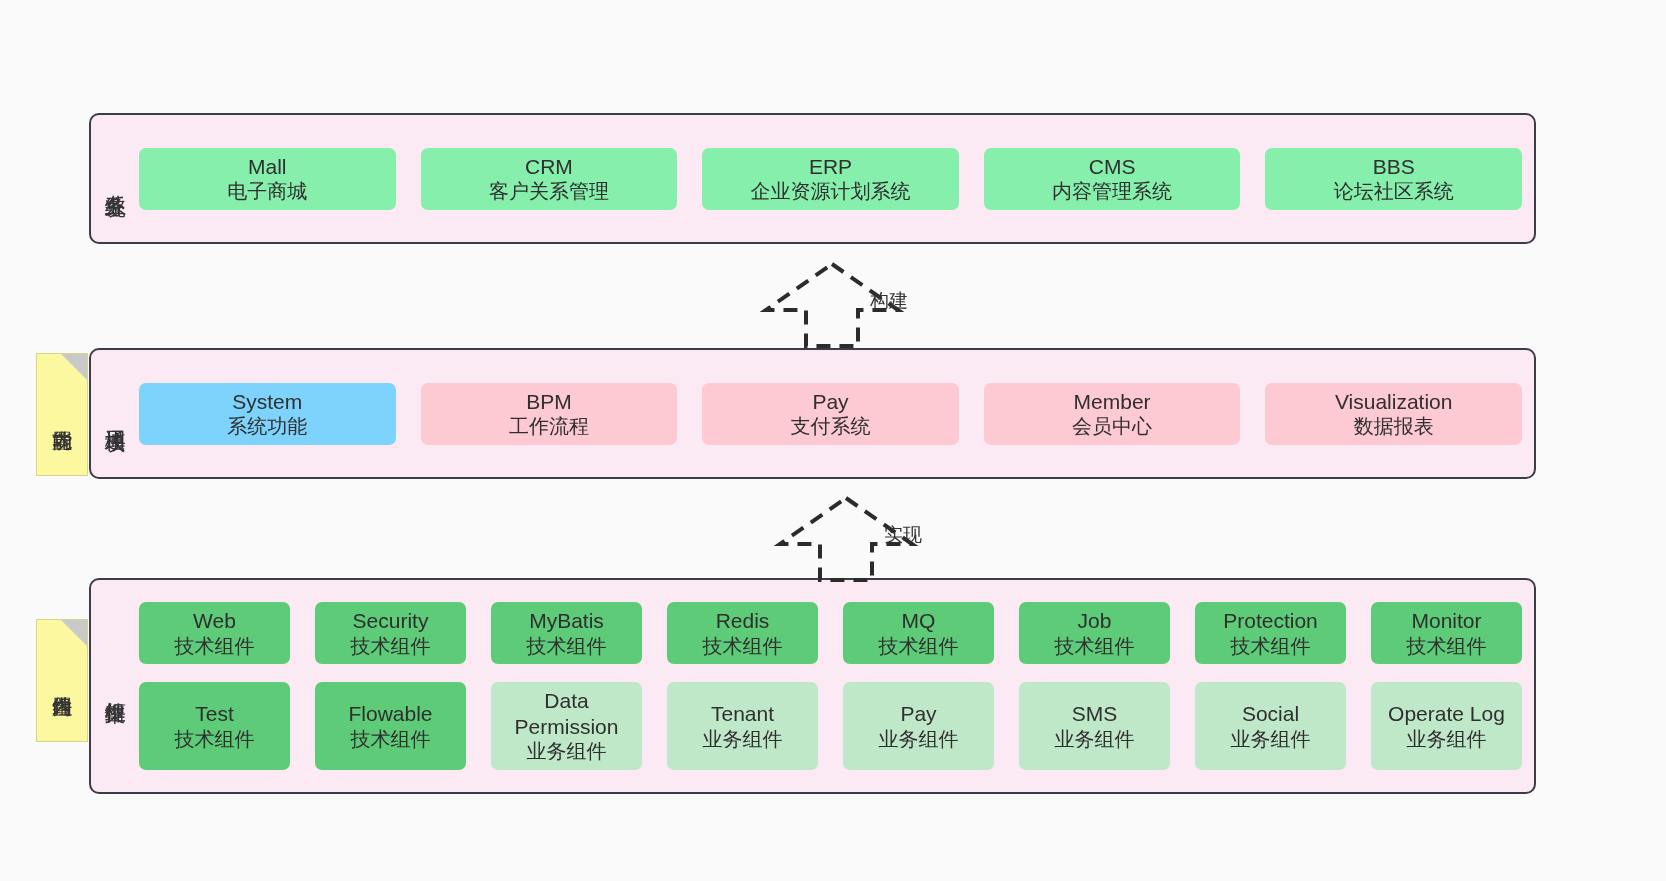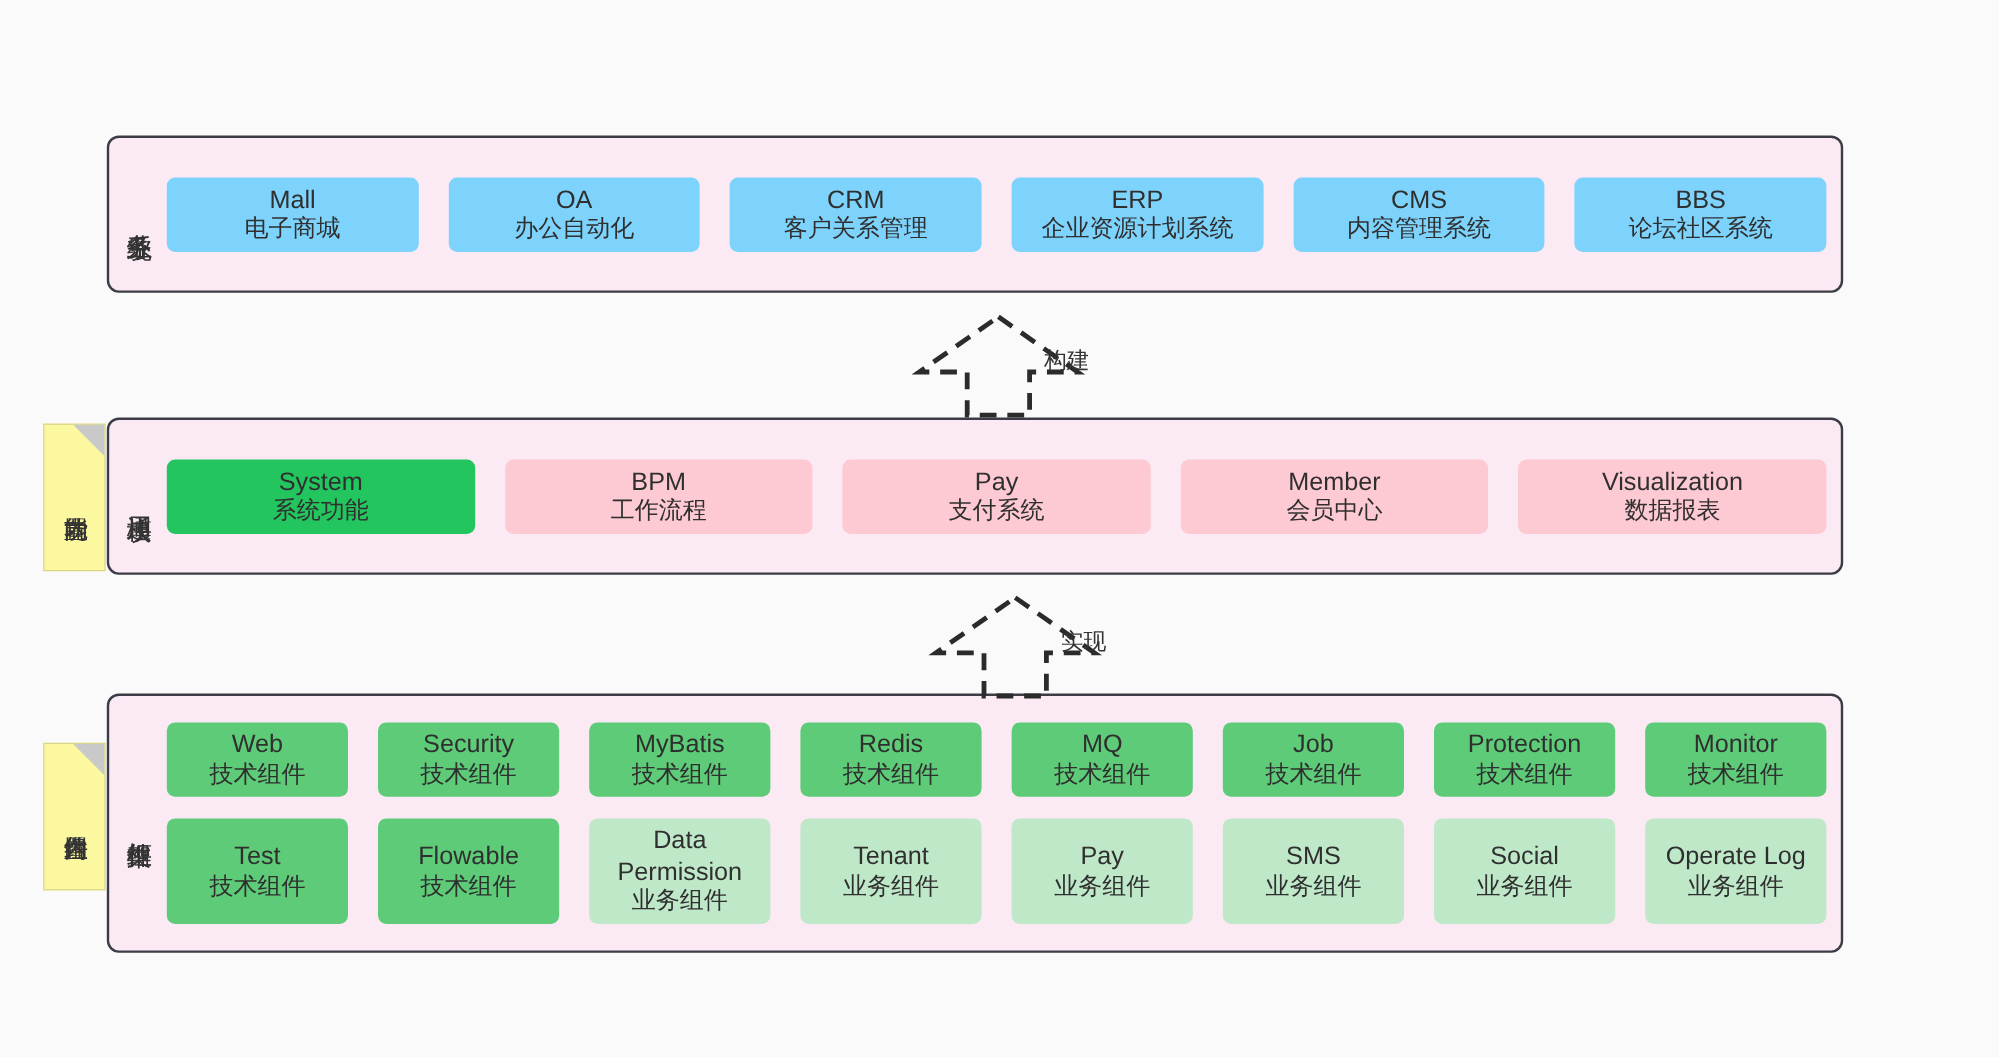--- a/index.html
+++ b/index.html
@@ -79,22 +79,22 @@
   }
   .card .t1 {
     font-size: 21px;
     color: #2f2f2f;
   }
   .card .t2 {
     font-size: 20px;
     color: #2f2f2f;
   }
 
-  .c-blue       { background: #7dd3fc; }
-  .c-red        { background: #22c55e; text-align: center; }
+  .c-blue       { background: #86efac; }
+  .c-red        { background: #7dd3fc; text-align: center; }
   .c-pink       { background: #fdc9d3; }
   .c-green      { background: #5dcb77; }
   .c-lightgreen { background: #bfe8c8; }
 
   
   .note {
     position: absolute;
     background: #fcf8a0;
     border: 1px solid #d8d48a;
     box-sizing: border-box;
@@ -135,24 +135,20 @@
 
 <div id="canvas">
 
   <div class="layer" id="layer-business-systems" style="left:89px; top:113px; width:1447px; height:131px;">
     <div class="layer-title">业务系统</div>
     <div class="layer-body">
       <div class="row">
         <div class="card c-blue">
           <div class="t1">Mall</div>
           <div class="t2">电子商城</div>
-        </div>
-        <div class="card c-blue">
-          <div class="t1">OA</div>
-          <div class="t2">办公自动化</div>
         </div>
         <div class="card c-blue">
           <div class="t1">CRM</div>
           <div class="t2">客户关系管理</div>
         </div>
         <div class="card c-blue">
           <div class="t1">ERP</div>
           <div class="t2">企业资源计划系统</div>
         </div>
         <div class="card c-blue">

